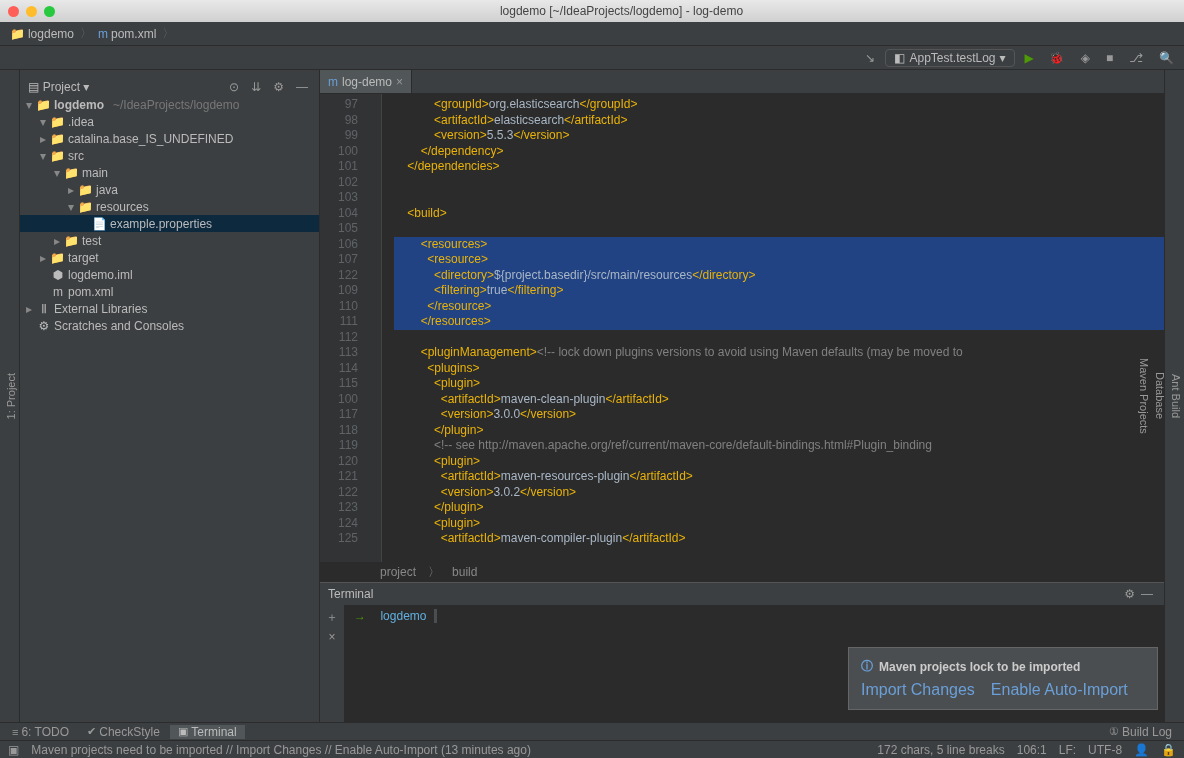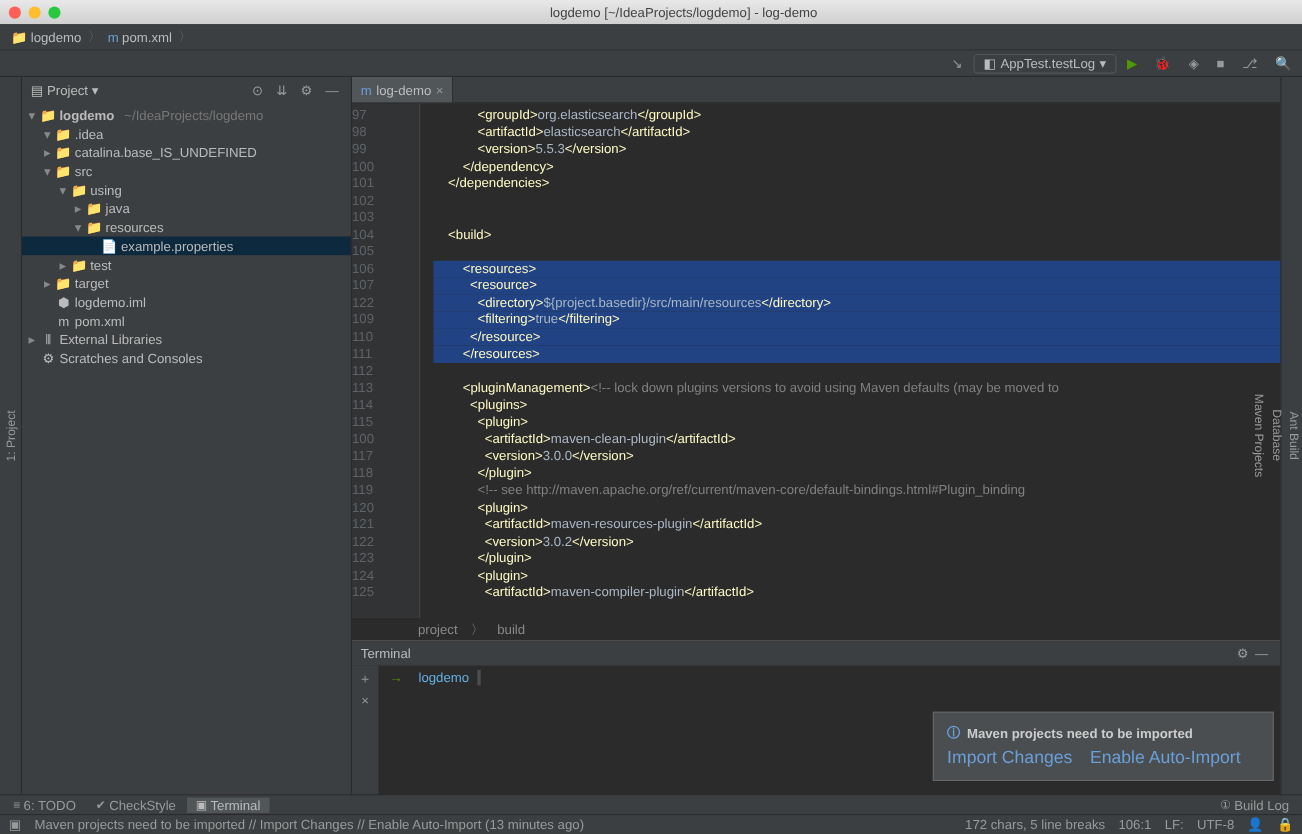--- a/index.html
+++ b/index.html
@@ -17,44 +17,44 @@
 .tbtn{padding:2px 6px;cursor:pointer;display:flex;align-items:center;gap:3px;color:#999}
 .runconfig{border:1px solid #555;border-radius:4px;padding:1px 8px;display:flex;align-items:center;gap:4px}
 .icon-run{color:#4e9a06}
 .icon-bug{color:#e08000}
 .main{display:flex;height:calc(100% - 22px - 24px - 24px - 18px - 18px);position:relative}
 .leftgutter{width:20px;background:#3c3f41;display:flex;flex-direction:column;align-items:center;border-right:1px solid #2b2b2b;writing-mode:vertical-rl;text-orientation:mixed}
 .lgtab{padding:8px 2px;font-size:11px;color:#999;cursor:pointer;transform:rotate(180deg)}
 .rightgutter{width:20px;background:#3c3f41;border-left:1px solid #2b2b2b;display:flex;flex-direction:column;align-items:center;writing-mode:vertical-rl}
 .rgtab{padding:8px 2px;font-size:11px;color:#999;cursor:pointer}
 .projectpanel{width:300px;background:#3c3f41;border-right:1px solid #2b2b2b;display:flex;flex-direction:column}
-.panelheader{height:24px;display:flex;align-items:center;padding:0 8px;color:#bbb;gap:6px}
+.panelheader{height:24px;display:flex;align-items:flex-end;padding:0 8px;color:#bbb;gap:6px}
 .panelheader .spacer{flex:1}
 .panelicon{cursor:pointer;color:#999;padding:0 3px}
 .tree{flex:1;overflow:auto;padding:2px 0}
 .treeitem{height:17px;display:flex;align-items:center;padding:0 4px;cursor:pointer;gap:3px;white-space:nowrap}
 .treeitem.sel{background:#0d293e}
 .treeitem .arrow{width:10px;text-align:center;color:#888}
 .treeitem .ficon{width:14px;display:inline-flex;justify-content:center}
 .treeitem .fname{color:#bbb}
 .treeitem .fpath{color:#777;margin-left:6px}
 .editor{flex:1;display:flex;flex-direction:column;background:#2b2b2b;min-width:0}
 .tabs{height:24px;display:flex;background:#3c3f41;border-bottom:1px solid #2b2b2b}
 .tab{padding:0 8px;display:flex;align-items:center;gap:4px;background:#515658;border-right:1px solid #2b2b2b;cursor:pointer;color:#bbb}
 .tab .close{color:#999;cursor:pointer}
 .banner{height:22px;background:#52503a;color:#bbb;display:flex;align-items:center;padding:0 10px;font-size:11px}
 .banner .spacer{flex:1}
 .banner a{color:#94b2c9;cursor:pointer;margin-left:16px}
 .codewrap{flex:1;display:flex;overflow:hidden;position:relative}
-.gutter{width:50px;background:#313335;padding-right:12px;color:#606366;font-family:Menlo,monospace;font-size:12px;line-height:15.5px;padding-top:3px}
+.gutter{width:50px;background:#313335;text-align:right;padding-right:12px;color:#606366;font-family:Menlo,monospace;font-size:12px;line-height:15.5px;padding-top:3px}
 .foldg{width:12px;background:#313335;border-right:1px solid #444;position:relative}
 .code{flex:1;font-family:Menlo,monospace;font-size:12px;line-height:15.5px;color:#a9b7c6;padding:3px 0 0 12px;white-space:pre;overflow:hidden;min-width:0}
 .code .line{height:15.5px}
 .code .hlsel{background:#214283}
-.tag{color:#fef9c3}.cmt{color:#808080}
+.tag{color:#eab308}.cmt{color:#808080}
 .breadcrumb2{height:20px;font-size:11px;color:#888;padding:0 60px;display:flex;align-items:center;gap:12px}
 .terminal{height:140px;background:#2b2b2b;border-top:1px solid #555;display:flex;flex-direction:column}
 .termheader{height:22px;display:flex;align-items:center;padding:0 8px;color:#bbb;background:#3c3f41}
 .termheader .spacer{flex:1}
 .termbody{flex:1;display:flex}
 .termside{width:24px;background:#3c3f41;display:flex;flex-direction:column;align-items:center;gap:4px;padding-top:4px}
 .termside div{cursor:pointer;color:#999}
 .termcontent{flex:1;font-family:Menlo,monospace;font-size:12px;padding:4px 10px;color:#bbb}
 .prompt{color:#4e9a06}
 .projname{color:#62b0df}
@@ -147,21 +147,21 @@
             <span class="fname">catalina.base_IS_UNDEFINED</span>
           </div>
           <div class="treeitem" style="padding-left: 18px;">
             <span class="arrow">▾</span>
             <span class="ficon">📁</span>
             <span class="fname">src</span>
           </div>
           <div class="treeitem" style="padding-left: 32px;">
             <span class="arrow">▾</span>
             <span class="ficon">📁</span>
-            <span class="fname">using</span>
+            <span class="fname">main</span>
           </div>
           <div class="treeitem" style="padding-left: 46px;">
             <span class="arrow">▸</span>
             <span class="ficon">📁</span>
             <span class="fname">java</span>
           </div>
           <div class="treeitem" style="padding-left: 46px;">
             <span class="arrow">▾</span>
             <span class="ficon">📁</span>
             <span class="fname">resources</span>
@@ -275,21 +275,21 @@
   <div class="rightgutter">
     <div class="rgtab">Ant Build</div>
     <div class="rgtab">Database</div>
     <div class="rgtab">Maven Projects</div>
   </div>
 </div>
 
 <div class="popup">
   <div class="ptitle">
       <span style="color:#6a9fd8">ⓘ</span>
-      <span>Maven projects need to be imported</span>
+      <span>Maven projects lock to be imported</span>
     </div>
   <div class="plinks">
     <a>Import Changes</a>
     <a>Enable Auto-Import</a>
   </div>
 </div>
 
 <div class="bottomtabs">
   <div class="btab">≡ <span>6: TODO</span></div>
   <div class="btab">✔ <span>CheckStyle</span></div>

